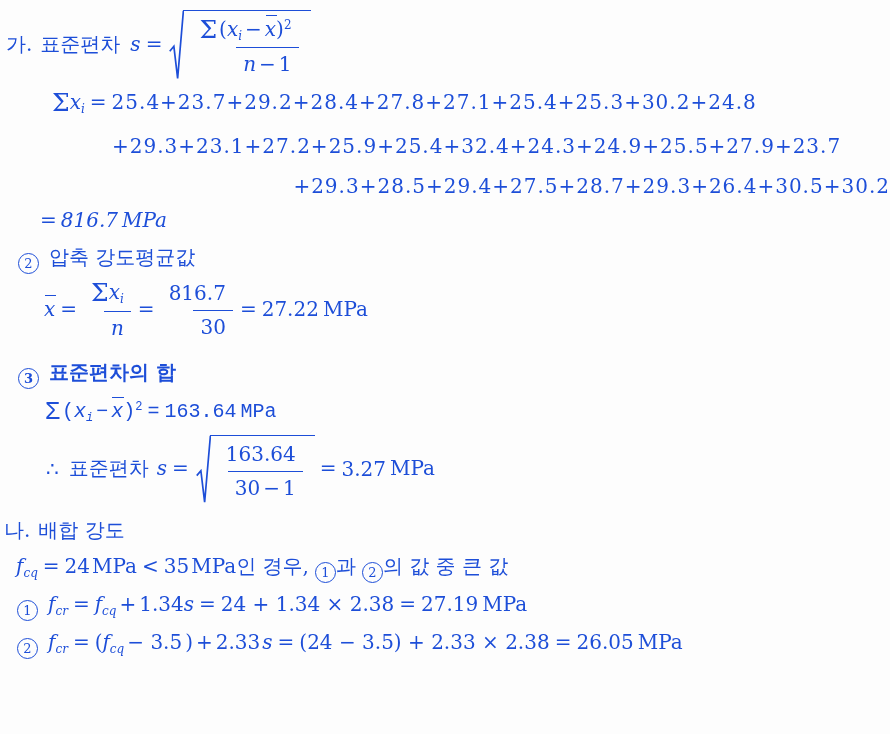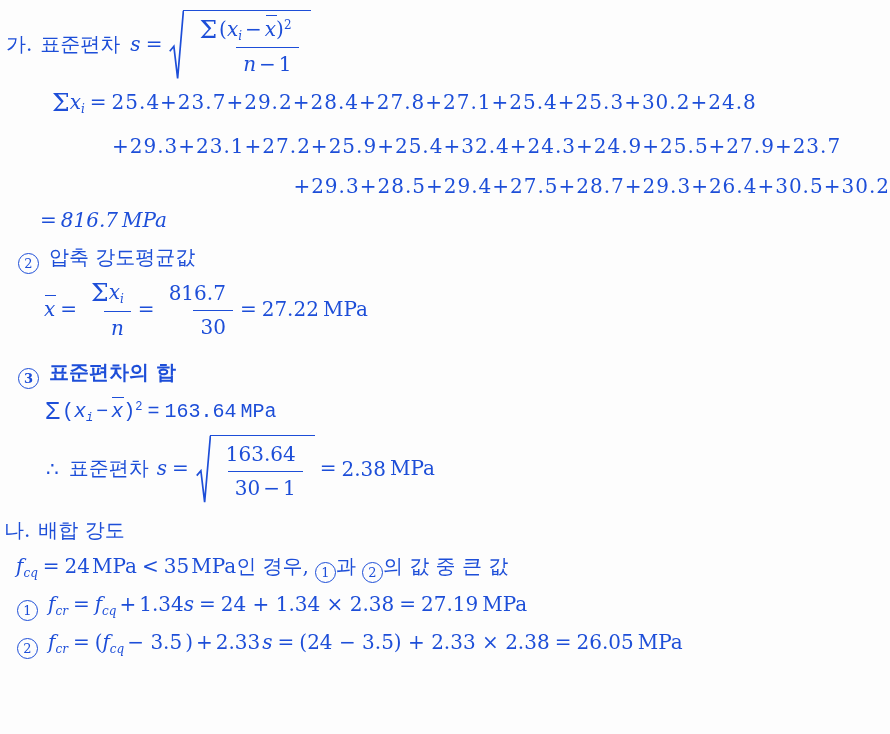--- a/index.html
+++ b/index.html
@@ -96,21 +96,21 @@
           <svg viewBox="0 0 20 100" preserveAspectRatio="none">
             <path d="M1 58 L6.5 51 L11.5 96 L19.2 1.2" fill="none" stroke="currentColor" stroke-width="1.7" vector-effect="non-scaling-stroke"></path>
           </svg>
         </span>
         <span class="radicand">
           <span class="frac">
             <span class="fnum">163.64</span>
             <span class="fden"><span>30</span><span class="opt">−</span><span>1</span></span>
           </span>
         </span>
-      </span><span class="op">=</span><span>2.38</span><span class="u">MPa</span></div>
+      </span><span class="op">=</span><span>3.27</span><span class="u">MPa</span></div>
 
   <div class="row" style="margin-left:4px;margin-top:12px;"><span class="ko">나.</span><span class="ko ml8">배합 강도</span></div>
 
   <div class="row" style="margin-left:16px;margin-top:9px;"><span class="it">f</span><span class="sb">cq</span><span class="op">=</span><span>24</span><span class="ml2">MPa</span><span class="op">&lt;</span><span>35</span><span class="ml2">MPa</span><span class="ko">인 경우,</span><span class="circ ml6">1</span><span class="ko">과</span><span class="circ ml6">2</span><span class="ko">의 값 중 큰 값</span></div>
 
   <div class="row" style="margin-left:17px;margin-top:8px;"><span class="circ">1</span><span class="it ml10">f</span><span class="sb">cr</span><span class="op">=</span><span class="it">f</span><span class="sb">cq</span><span class="opt">+</span><span>1.34</span><span class="it">s</span><span class="op">=</span><span>24 + 1.34 × 2.38</span><span class="op">=</span><span>27.19</span><span class="u">MPa</span></div>
 
   <div class="row" style="margin-left:17px;margin-top:8px;"><span class="circ">2</span><span class="it ml10">f</span><span class="sb">cr</span><span class="op">=</span><span>(</span><span class="it">f</span><span class="sb">cq</span><span class="opt">− 3.5</span><span>)</span><span class="opt">+</span><span>2.33</span><span class="it ml2">s</span><span class="op">=</span><span>(24 − 3.5) + 2.33 × 2.38</span><span class="op">=</span><span>26.05</span><span class="u">MPa</span></div>
 
 

